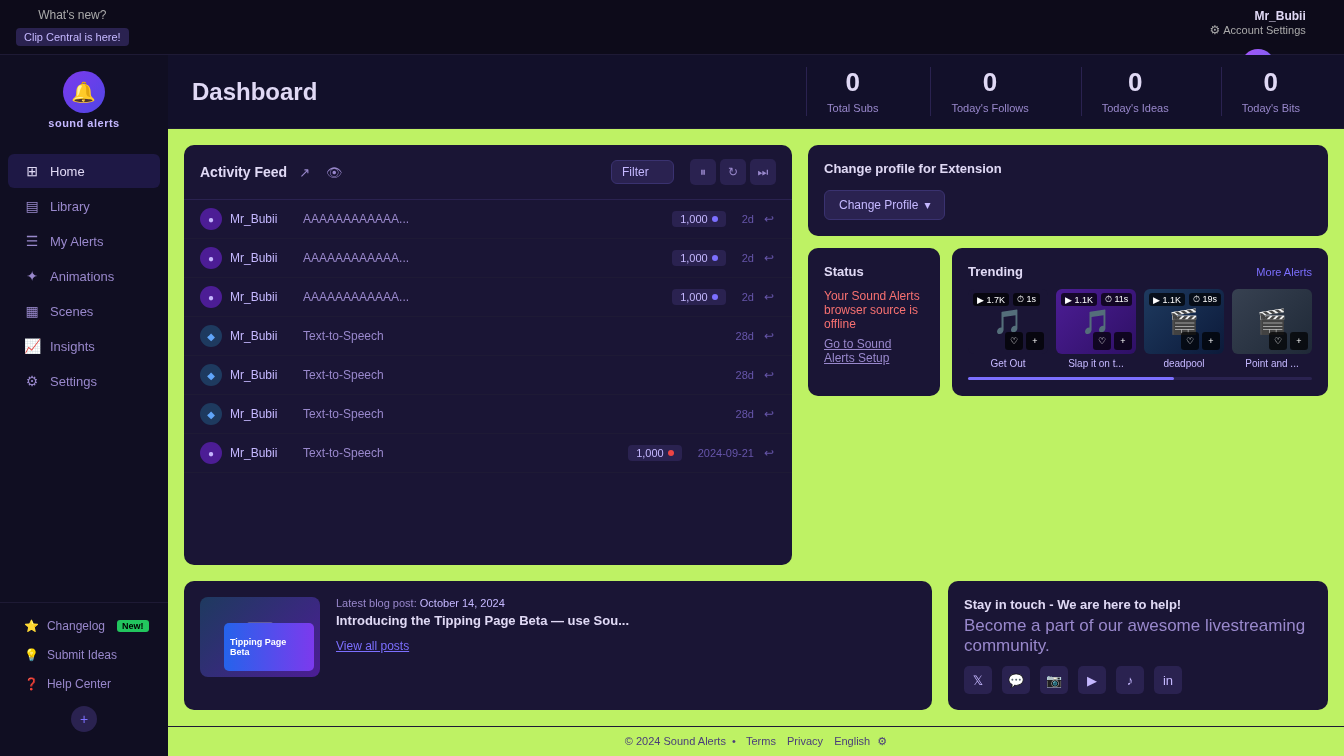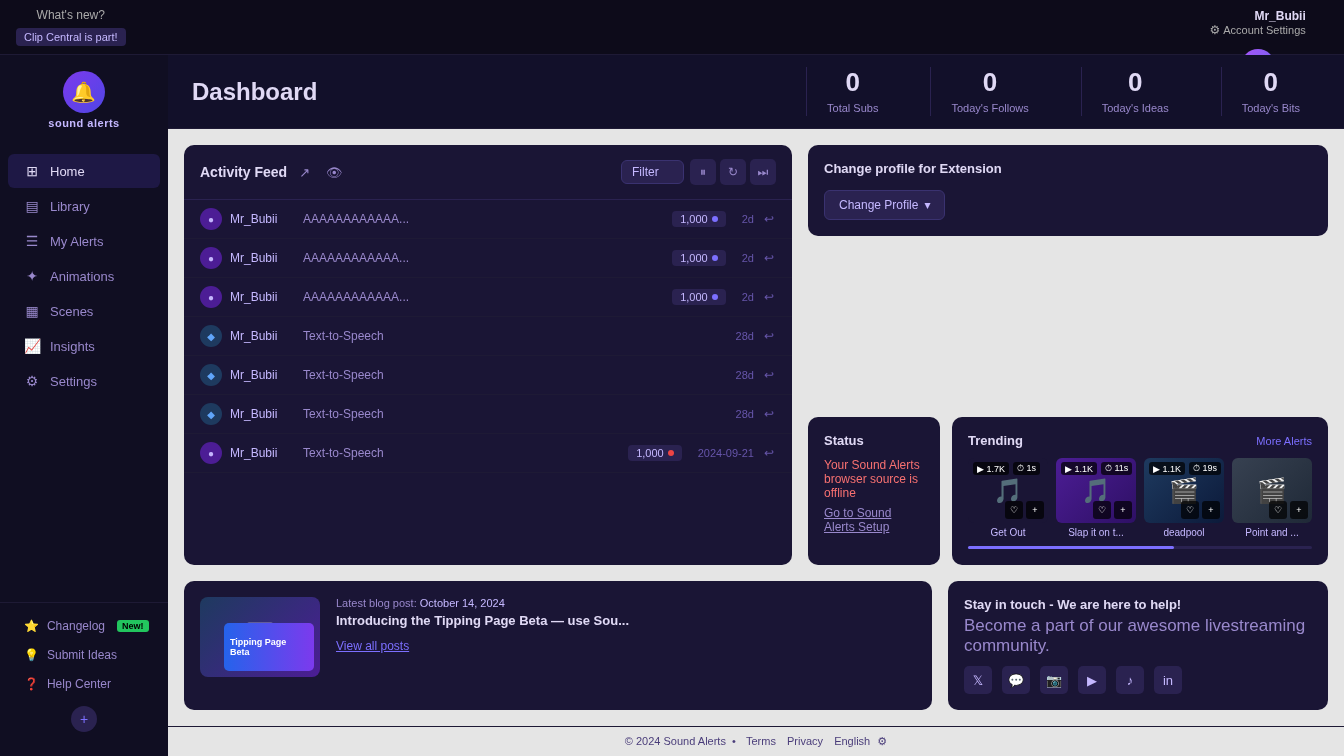--- a/index.html
+++ b/index.html
@@ -171,21 +171,21 @@
       justify-content: center;
       margin: 8px auto 0;
       cursor: pointer;
       color: #7c6fff;
       font-size: 14px;
     }
 
     
     .content {
       flex: 1;
-      background: #e5e5e5;
+      background: #bef264;
       overflow-y: auto;
       display: flex;
       flex-direction: column;
     }
 
     
     .stats-bar {
       display: flex;
       align-items: center;
       padding: 12px 24px;
@@ -330,21 +330,20 @@
       padding: 2px;
     }
 
     
     .right-panel {
       width: 520px;
       display: flex;
       flex-direction: column;
       gap: 12px;
       flex-shrink: 0;
-      justify-content: space-between;
     }
 
     
     .change-profile-panel {
       background: #1a1535;
       border-radius: 10px;
       padding: 16px;
     }
     .change-profile-title {
       font-size: 13px;
@@ -608,21 +607,21 @@
       border-radius: 2px;
       width: 60%;
     }
   </style>
 </head>
 <body>
 
 <div class="topbar">
   <div class="topbar-announcement">
     <span class="label">What's new?</span>
-    <span class="link">Clip Central is part!</span>
+    <span class="link">Clip Central is here!</span>
   </div>
   <div class="topbar-right">
     <button class="upgrade-btn">Upgrade to Premium</button>
     <div class="user-info">
       <div style="text-align:right">
         <div class="username">Mr_Bubii</div>
         <div style="display:flex;align-items:center;gap:3px">
           <span class="gear-icon">⚙</span>
           <span class="account-settings">Account Settings</span>
         </div>
@@ -711,21 +710,21 @@
       </div>
     </div>
 
     <div class="panels">
 
       <div class="activity-panel">
         <div class="panel-header">
           <span class="panel-title">Activity Feed</span>
           <button class="panel-icon-btn">↗</button>
           <button class="panel-icon-btn">👁</button>
-          <div style="margin-left:auto;display:flex;align-items:center;gap:6px">
+          <div style="margin-left:auto;display:flex;align-items:center;gap:16px">
             <select class="filter-select">
               <option>Filter</option>
             </select>
             <div class="control-btns">
               <button class="ctrl-btn">⏸</button>
               <button class="ctrl-btn">↻</button>
               <button class="ctrl-btn">⏭</button>
             </div>
           </div>
         </div>

